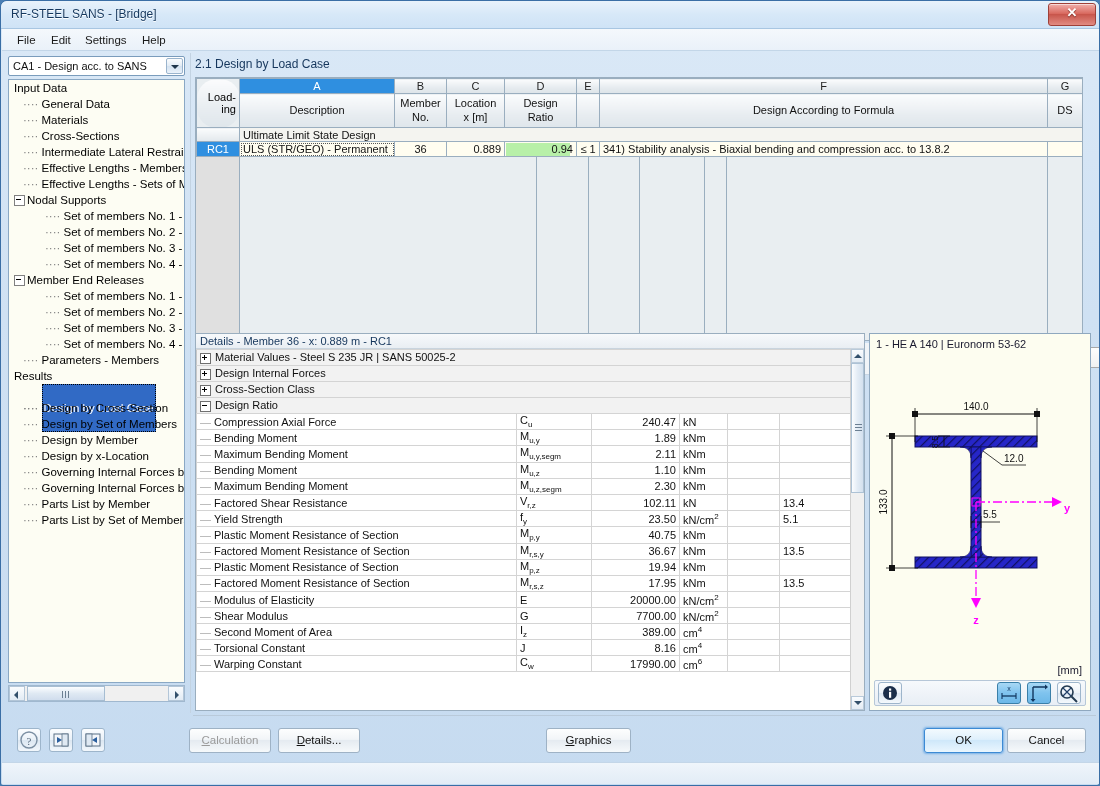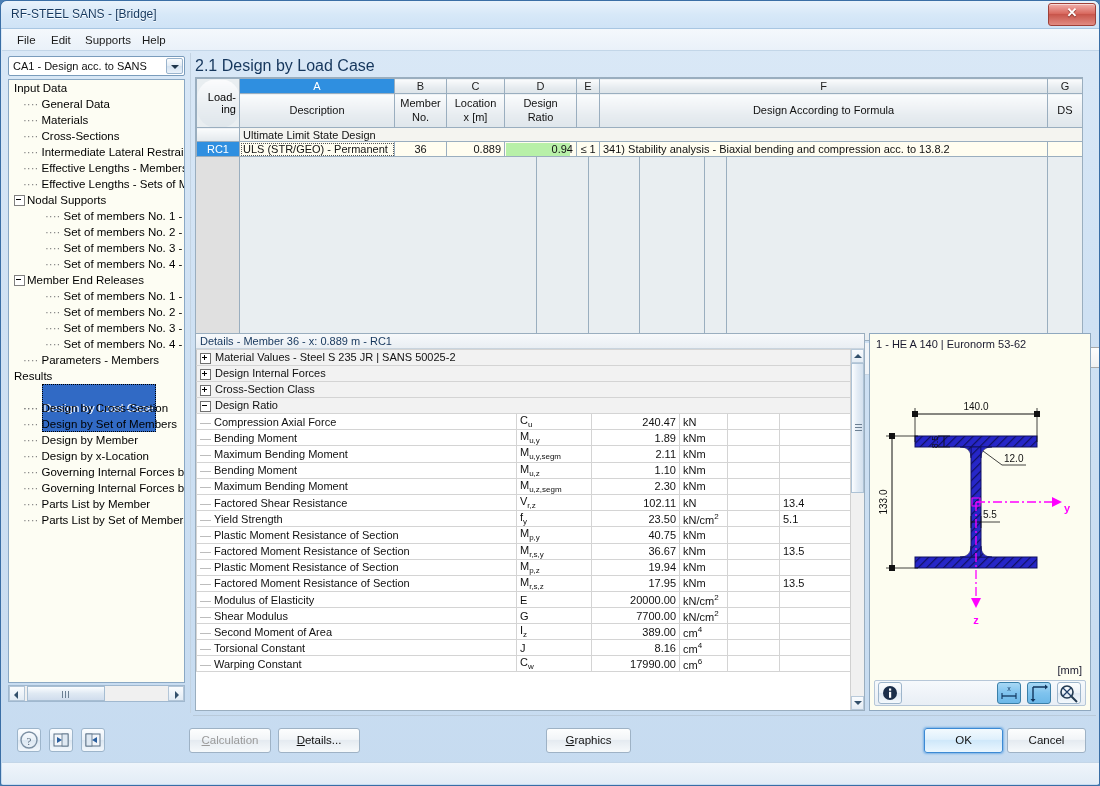--- a/index.html
+++ b/index.html
@@ -149,21 +149,21 @@
     width: 24px; height: 24px; margin-right: 5px;
     background: linear-gradient(180deg,#fbfdff 0%,#eaf1f8 48%,#dce7f2 52%,#f2f7fc 100%);
     border: 1px solid #9db5cb; border-radius: 3px; box-sizing: border-box;
     vertical-align: top; cursor: pointer;
   }
 
   
   .maincontent { position: absolute; left: 192px; top: 52px; width: 903px; height: 660px; }
   .page-title {
     position: absolute; left: 2px; top: 4px;
-    font-size: 16px; color: #15365c;
+    font-size: 12px; color: #15365c;
   }
   .grid-wrap {
     position: absolute; left: 2px; top: 24px; width: 888px; height: 264px;
     border: 1px solid #9aaebf; background: #e9eef1; box-sizing: border-box;
   }
   table.grid { border-collapse: collapse; width: 886px; table-layout: fixed; }
   table.grid td, table.grid th {
     border: 1px solid #9aaebf;
     font-size: 11px; font-weight: normal; padding: 0 3px;
     box-sizing: border-box; overflow: hidden; white-space: nowrap;
@@ -369,21 +369,21 @@
   <div class="titlebar">
     <div class="title-text">RF-STEEL SANS - [Bridge]</div>
     <div class="close-btn">
       <div class="x">✕</div>
     </div>
   </div>
 
   <div class="menubar">
     <div class="menu-item" style="left:8px">File</div>
     <div class="menu-item" style="left:42px">Edit</div>
-    <div class="menu-item" style="left:76px">Supports</div>
+    <div class="menu-item" style="left:76px">Settings</div>
     <div class="menu-item" style="left:133px">Help</div>
   </div>
 
   <div class="divider-v"></div>
 
   <div class="leftpanel">
 
     <div class="combo">
       <div class="cb-text">CA1 - Design acc. to SANS</div>
       <div class="cb-btn"></div>

